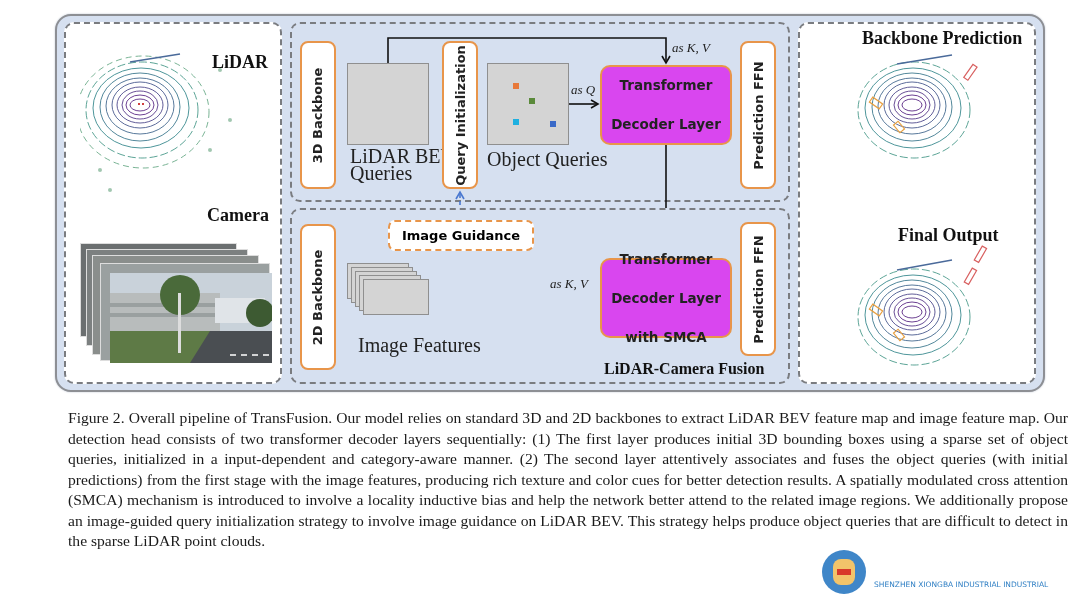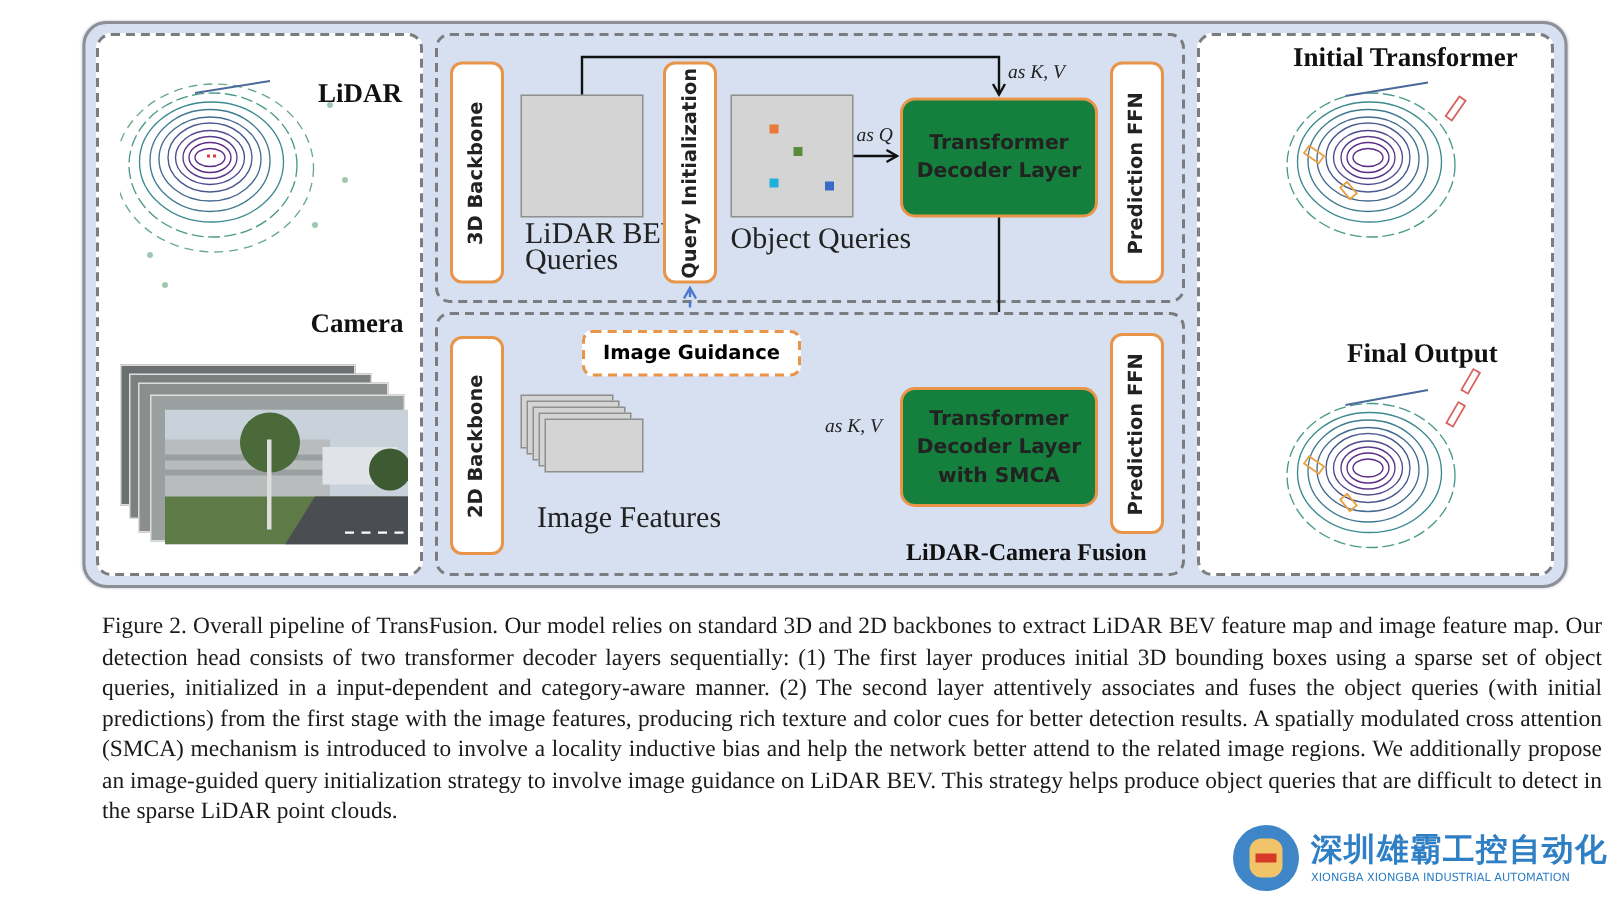--- a/index.html
+++ b/index.html
@@ -5,21 +5,21 @@
   html,body{margin:0;padding:0;background:#ffffff;}
   body{width:1080px;height:598px;position:relative;overflow:hidden;font-family:"Liberation Sans",sans-serif;}
   .abs{position:absolute;}
   .outer{left:55px;top:14px;width:990px;height:378px;background:#d6e0f0;border:2px solid #8d8f94;border-radius:16px;box-sizing:border-box;box-shadow:0 0 2px #b9c1cf;}
   .panel{background:#ffffff;border:2px dashed #7a7c80;border-radius:10px;box-sizing:border-box;}
   .dash-panel{background:#d6e0f0;border:2px dashed #7a7c80;border-radius:10px;box-sizing:border-box;}
   .serif-bold{font-family:"Liberation Serif",serif;font-weight:bold;color:#111;font-size:18px;}
   .serif{font-family:"Liberation Serif",serif;color:#222;font-size:20px;}
   .vbox{background:#fff;border:2px solid #e8954a;border-radius:8px;box-sizing:border-box;display:flex;align-items:center;justify-content:center;}
   .vtext{transform:rotate(-90deg);white-space:nowrap;font-family:"DejaVu Sans",sans-serif;font-size:13px;font-weight:bold;color:#222;}
-  .tbox{background:#15803d;border:2px solid #e8954a;border-radius:10px;box-sizing:border-box;display:flex;flex-direction:column;align-items:center;justify-content:center;font-family:"DejaVu Sans",sans-serif;font-size:13.5px;font-weight:bold;color:#222;line-height:19px;text-align:center;}
+  .tbox{background:#d946ef;border:2px solid #e8954a;border-radius:10px;box-sizing:border-box;display:flex;flex-direction:column;align-items:center;justify-content:center;font-family:"DejaVu Sans",sans-serif;font-size:13.5px;font-weight:bold;color:#222;line-height:19px;text-align:center;gap:20px;}
   .graybox{background:#d4d4d4;border:1px solid #8f8f8f;box-sizing:border-box;}
   .caption{left:62px;top:402px;width:1012px;font-family:"Liberation Serif",serif;font-size:15.6px;line-height:20.5px;color:#1a1a1a;text-align:justify;}
   .caption p{margin:6px;}
   .wm-text{font-family:"DejaVu Sans",sans-serif;}
 </style>
 </head>
 <body>
 
 <div class="abs outer"></div>
 
@@ -151,21 +151,21 @@
   <div>with SMCA</div>
 </div>
 
 <div class="abs vbox" style="left:740px;top:222px;width:36px;height:134px;">
   <span class="vtext">Prediction FFN</span>
 </div>
 
 <div class="abs serif-bold" style="left:604px;top:360px;font-size:16px;">LiDAR-Camera Fusion</div>
 
 <div class="abs panel" style="left:798px;top:22px;width:238px;height:362px;"></div>
-<div class="abs serif-bold" style="left:862px;top:28px;">Initial Transformer</div>
+<div class="abs serif-bold" style="left:862px;top:28px;">Backbone Prediction</div>
 
 <svg class="abs" style="left:812px;top:50px;" width="210" height="140" viewBox="0 0 210 140">
   <g fill="none" stroke-width="0.9">
     <ellipse cx="100" cy="55" rx="10" ry="6" stroke="#5b2a86"></ellipse>
     <ellipse cx="100" cy="55" rx="14" ry="10" stroke="#5b2a86"></ellipse>
     <ellipse cx="100" cy="55" rx="18" ry="14" stroke="#583a8a"></ellipse>
     <ellipse cx="100" cy="55" rx="23" ry="18" stroke="#4f4a8c"></ellipse>
     <ellipse cx="100" cy="55" rx="28" ry="23" stroke="#4a5a8e"></ellipse>
     <ellipse cx="100" cy="56" rx="34" ry="28" stroke="#456a90"></ellipse>
     <ellipse cx="100" cy="57" rx="40" ry="34" stroke="#3f7a90"></ellipse>
@@ -204,15 +204,14 @@
 <div class="abs caption">
   <p>Figure 2. Overall pipeline of TransFusion. Our model relies on standard 3D and 2D backbones to extract LiDAR BEV feature map and image feature map. Our detection head consists of two transformer decoder layers sequentially: (1) The first layer produces initial 3D bounding boxes using a sparse set of object queries, initialized in a input-dependent and category-aware manner. (2) The second layer attentively associates and fuses the object queries (with initial predictions) from the first stage with the image features, producing rich texture and color cues for better detection results. A spatially modulated cross attention (SMCA) mechanism is introduced to involve a locality inductive bias and help the network better attend to the related image regions. We additionally propose an image-guided query initialization strategy to involve image guidance on LiDAR BEV. This strategy helps produce object queries that are difficult to detect in the sparse LiDAR point clouds.</p>
 </div>
 
 <div class="abs" style="left:822px;top:548px;width:258px;height:48px;">
   <div class="abs" style="left:0;top:2px;width:44px;height:44px;border-radius:50%;background:#3f86c8;display:flex;align-items:center;justify-content:center;">
     <div style="width:22px;height:26px;background:#f2c46a;border-radius:8px;position:relative;">
       <div style="position:absolute;left:4px;top:10px;width:14px;height:6px;background:#d83a2a;"></div>
     </div>
   </div>
-  <div class="abs wm-text" style="left:52px;top:4px;font-size:21px;font-weight:bold;color:#2f7fc4;letter-spacing:1px;white-space:nowrap;">深圳雄霸工控自动化</div>
-  <div class="abs wm-text" style="left:52px;top:32px;font-size:7.5px;color:#2f7fc4;white-space:nowrap;">XIONGBA XIONGBA INDUSTRIAL AUTOMATION</div>
+  <div class="abs wm-text" style="left:52px;top:32px;font-size:7.5px;color:#2f7fc4;white-space:nowrap;">SHENZHEN XIONGBA INDUSTRIAL INDUSTRIAL</div>
 </div>
 
 </body></html>

